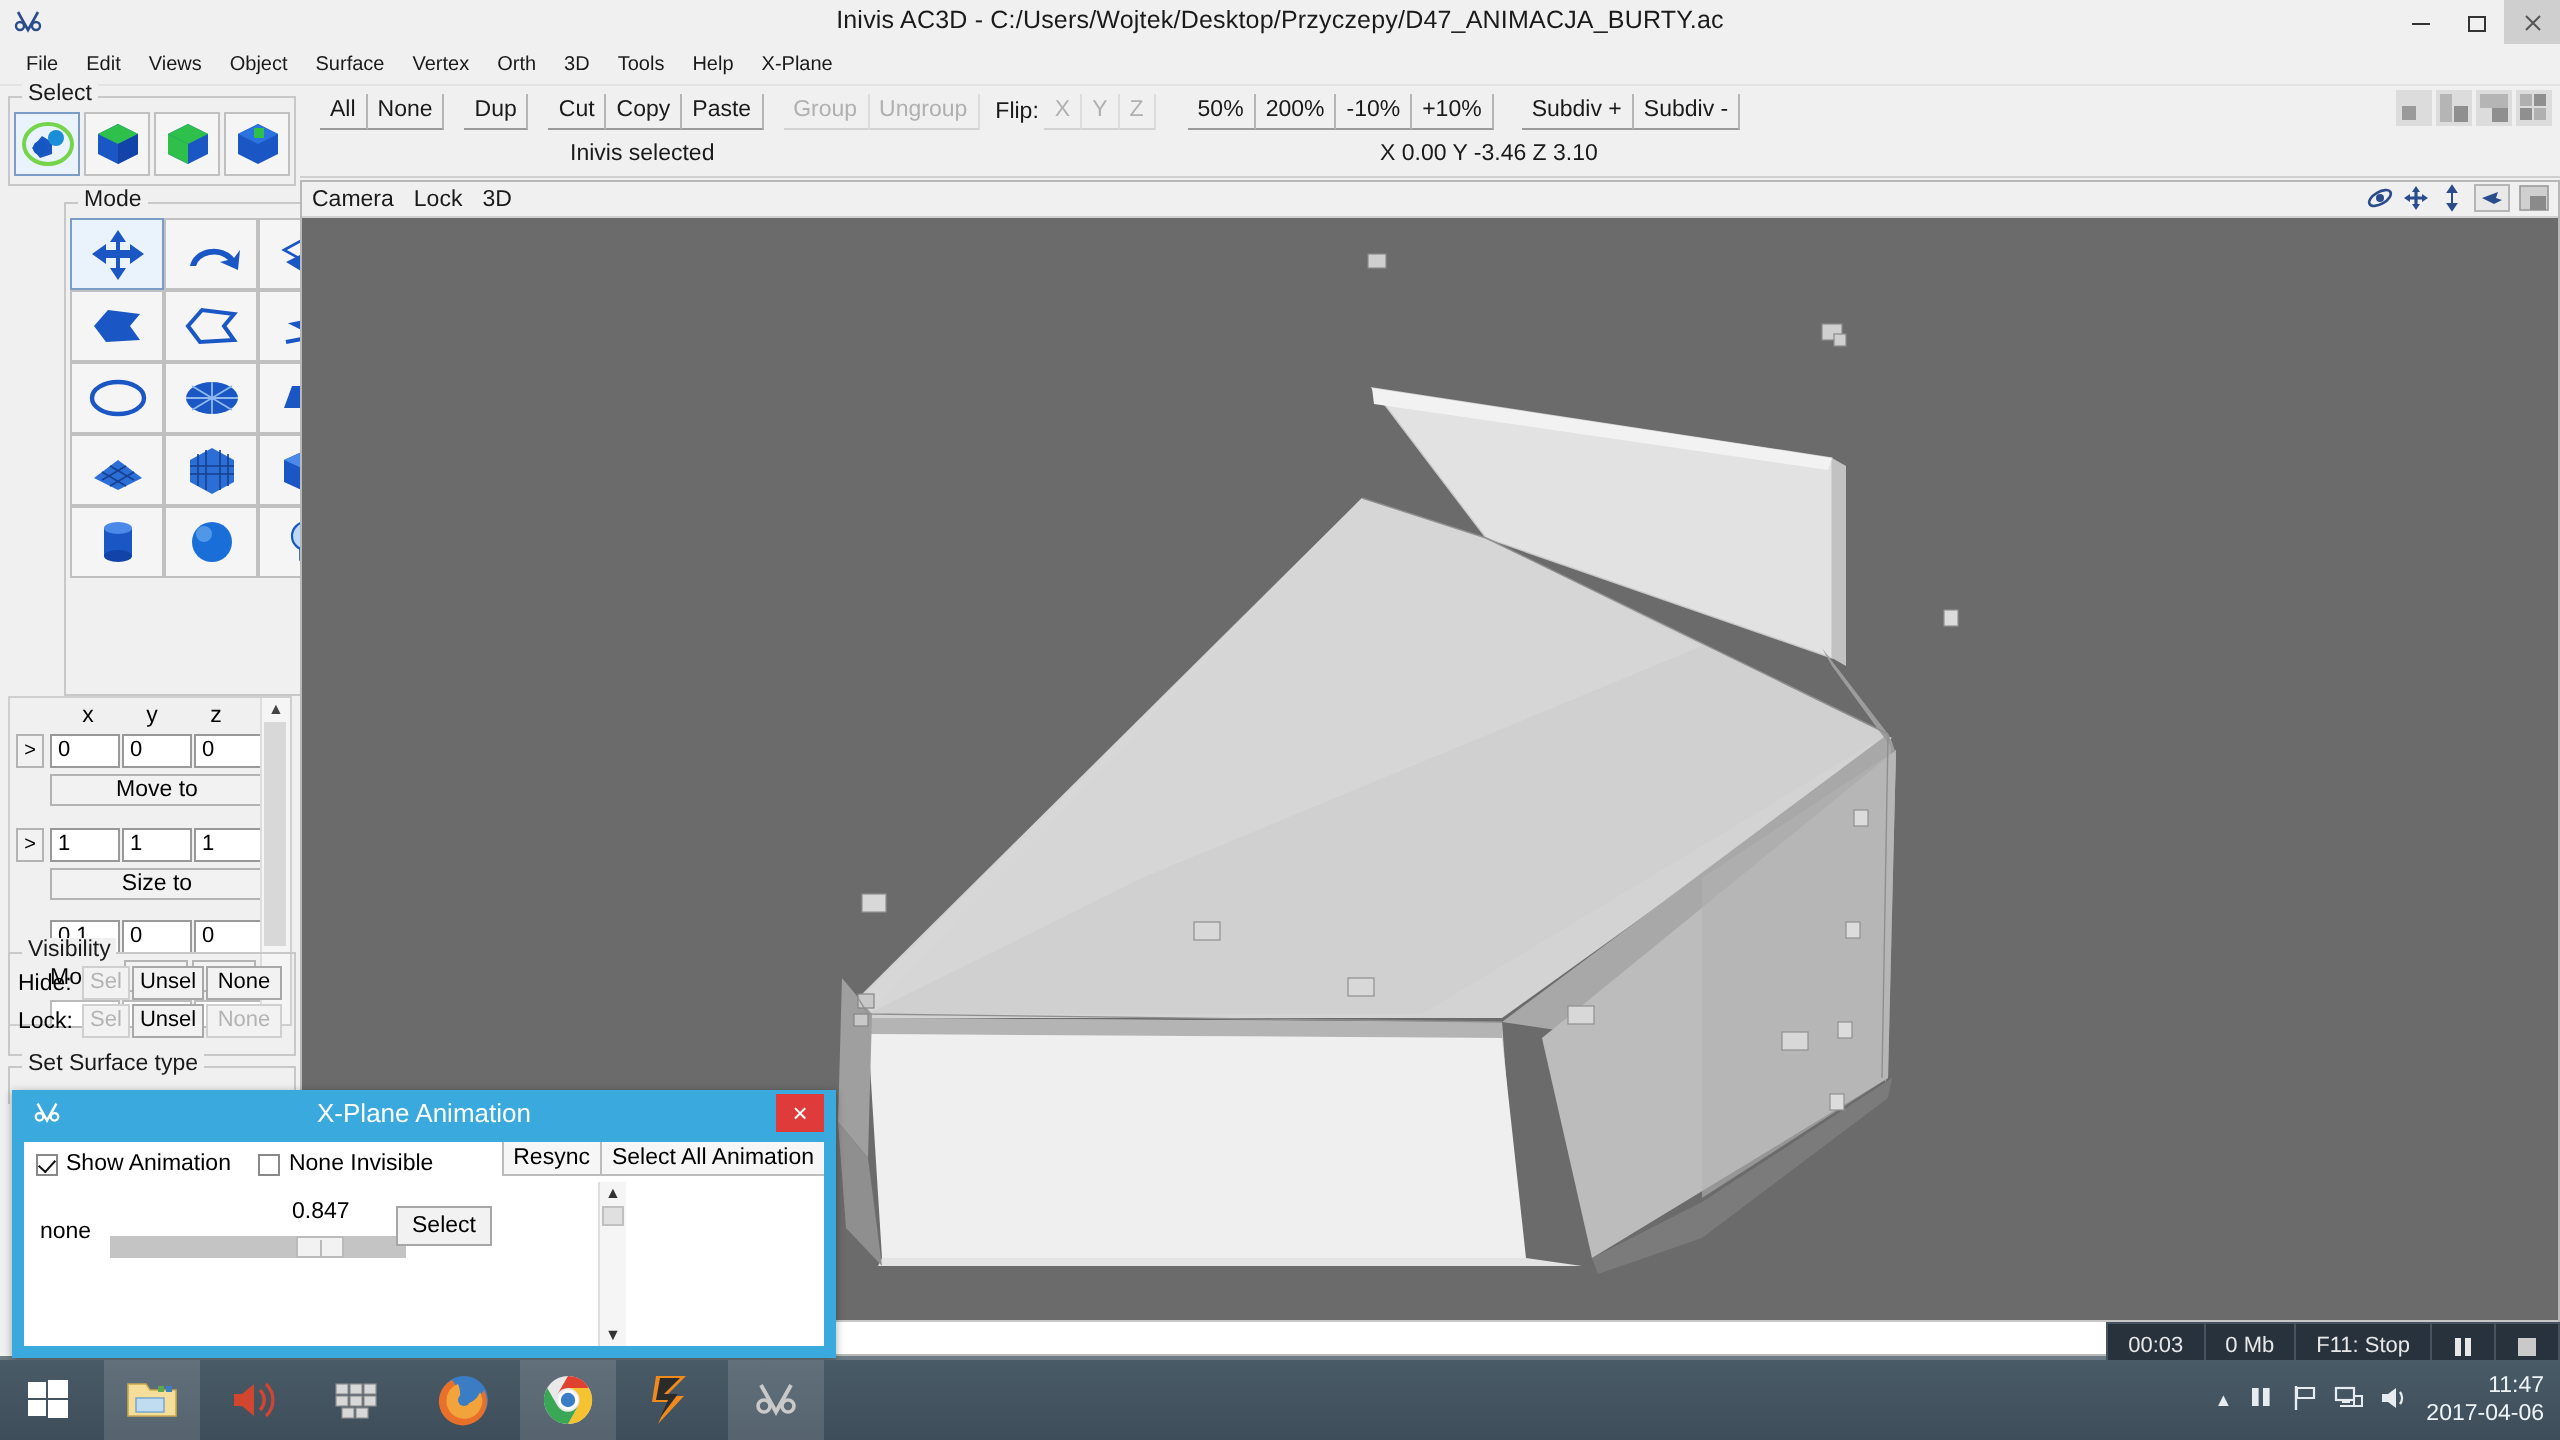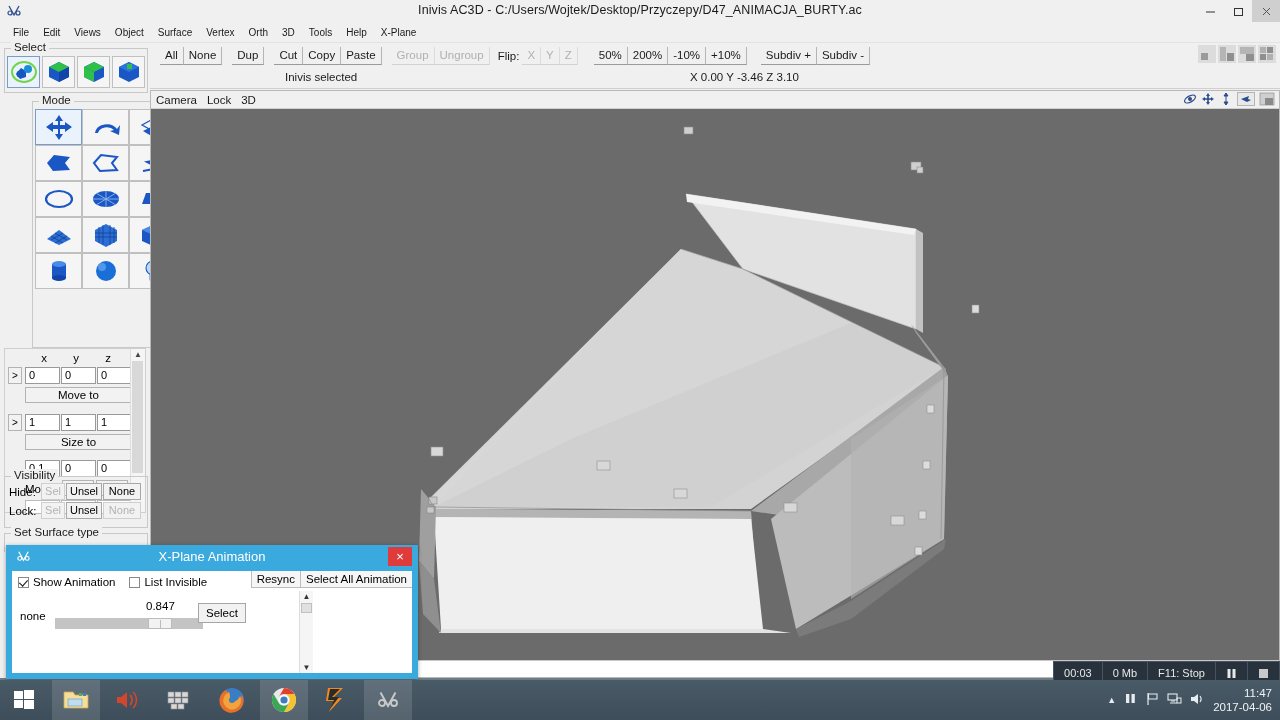--- a/index.html
+++ b/index.html
@@ -624,21 +624,21 @@
       <div class="dclose">×</div>
     </div>
 
     <div class="dbody">
 
       <div class="chkrow">
         <span class="chkbox on"></span>
         <span>Show Animation</span>
         <span style="width:6px;"></span>
         <span class="chkbox"></span>
-        <span>List Invisible</span>
+        <span>None Invisible</span>
       </div>
 
       <div class="topbtns">
         <div class="topbtn">Resync</div>
         <div class="topbtn">Select All Animation</div>
       </div>
 
       <div class="animrow">
         <span class="nonelbl">none</span>
         <span class="sliderval">0.847</span>

